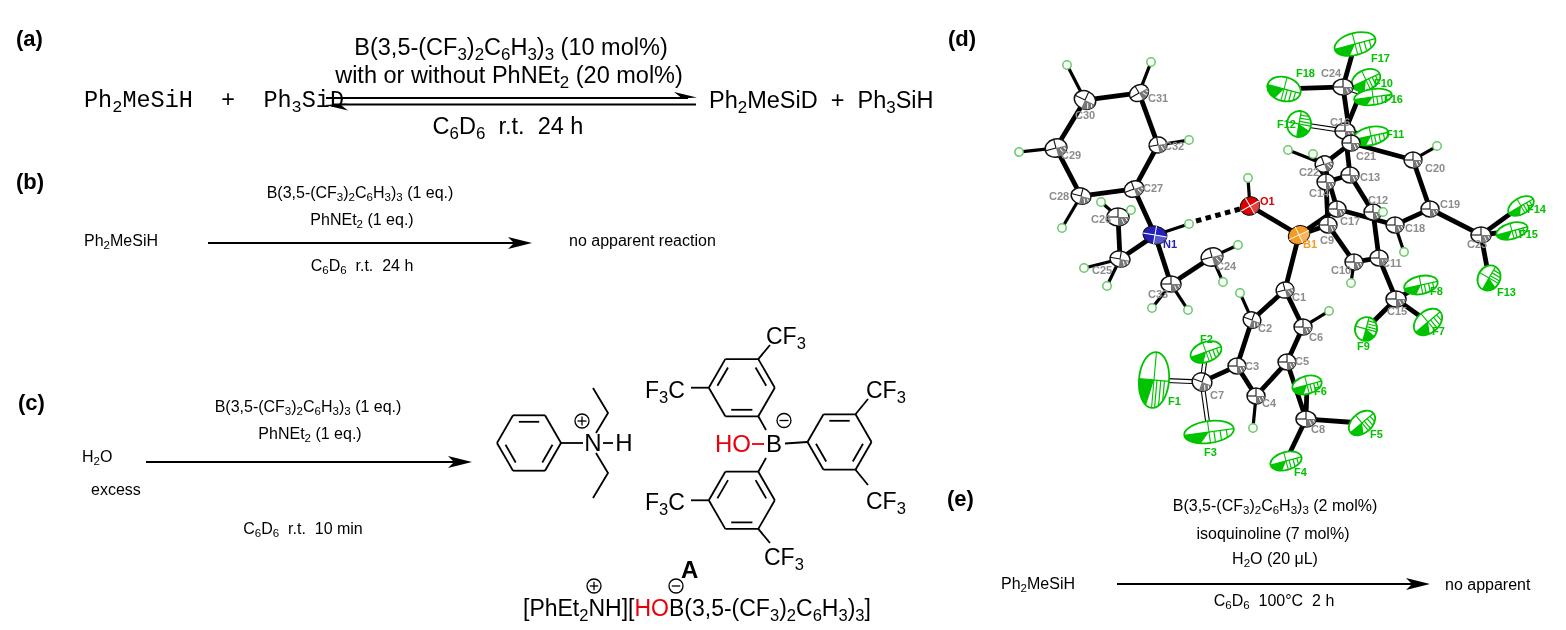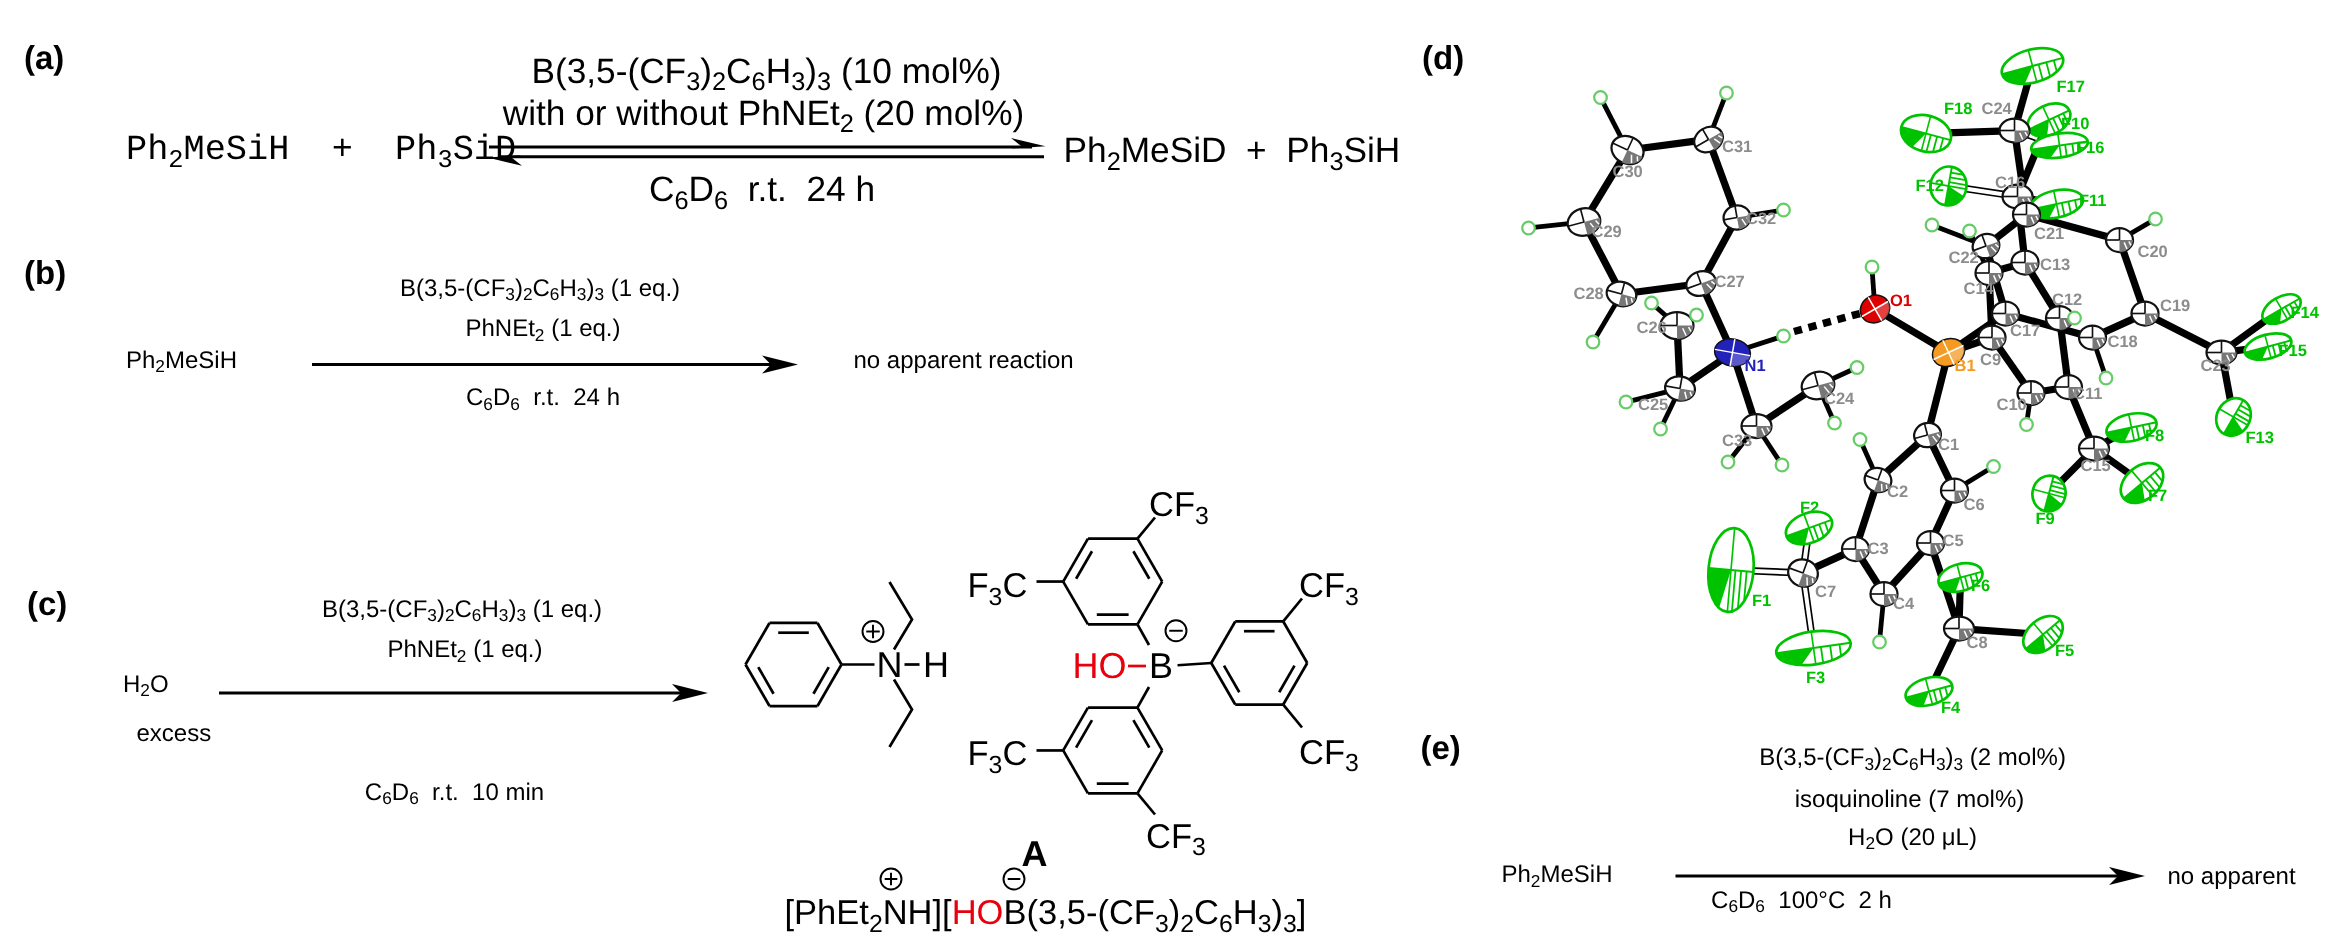--- a/index.html
+++ b/index.html
@@ -131,21 +131,21 @@
 
 <div class="lab" style="left:947px;top:488px;">(e)</div>
 <div class="t s2 ctr" style="left:1275px;top:498px;">B(3,5-(CF<sub>3</sub>)<sub>2</sub>C<sub>6</sub>H<sub>3</sub>)<sub>3</sub> (2 mol%)</div>
 <div class="t s2 ctr" style="left:1273px;top:526px;">isoquinoline (7 mol%)</div>
 <div class="t s2 ctr" style="left:1275px;top:551px;">H<sub>2</sub>O (20 μL)</div>
 <div class="t s2" style="left:1001px;top:576px;">Ph<sub>2</sub>MeSiH</div>
 <svg style="left:0;top:0;" width="1566" height="630" viewBox="0 0 1566 630">
   <line x1="1117" y1="584" x2="1420" y2="584" stroke="#000" stroke-width="2"></line>
   <polygon points="1430,584 1406,578 1412,584 1406,590" fill="#000"></polygon>
 </svg>
-<div class="t s2 ctr" style="left:1201px;top:593px;">C<sub>6</sub>D<sub>6</sub>&nbsp; 100°C&nbsp; 2 h</div>
+<div class="t s2 ctr" style="left:1274px;top:593px;">C<sub>6</sub>D<sub>6</sub>&nbsp; 100°C&nbsp; 2 h</div>
 <div class="t s2" style="left:1445px;top:577px;">no apparent</div>
 
 <svg style="left:0;top:0;" width="1566" height="630" viewBox="0 0 1566 630">
 <line x1="1129.0" y1="189.7" x2="1086.0" y2="195.3" stroke="#000" stroke-width="4.8"></line>
 <line x1="1078.7" y1="191.6" x2="1058.5" y2="152.9" stroke="#000" stroke-width="4.8"></line>
 <line x1="1058.8" y1="143.3" x2="1082.2" y2="104.7" stroke="#000" stroke-width="4.8"></line>
 <line x1="1090.5" y1="99.3" x2="1134.0" y2="93.6" stroke="#000" stroke-width="4.8"></line>
 <line x1="1140.7" y1="97.7" x2="1156.5" y2="140.8" stroke="#000" stroke-width="4.8"></line>
 <line x1="1155.8" y1="149.0" x2="1136.4" y2="184.6" stroke="#000" stroke-width="4.8"></line>
 <line x1="1152.5" y1="229.5" x2="1136.1" y2="193.5" stroke="#000" stroke-width="4.8"></line>

